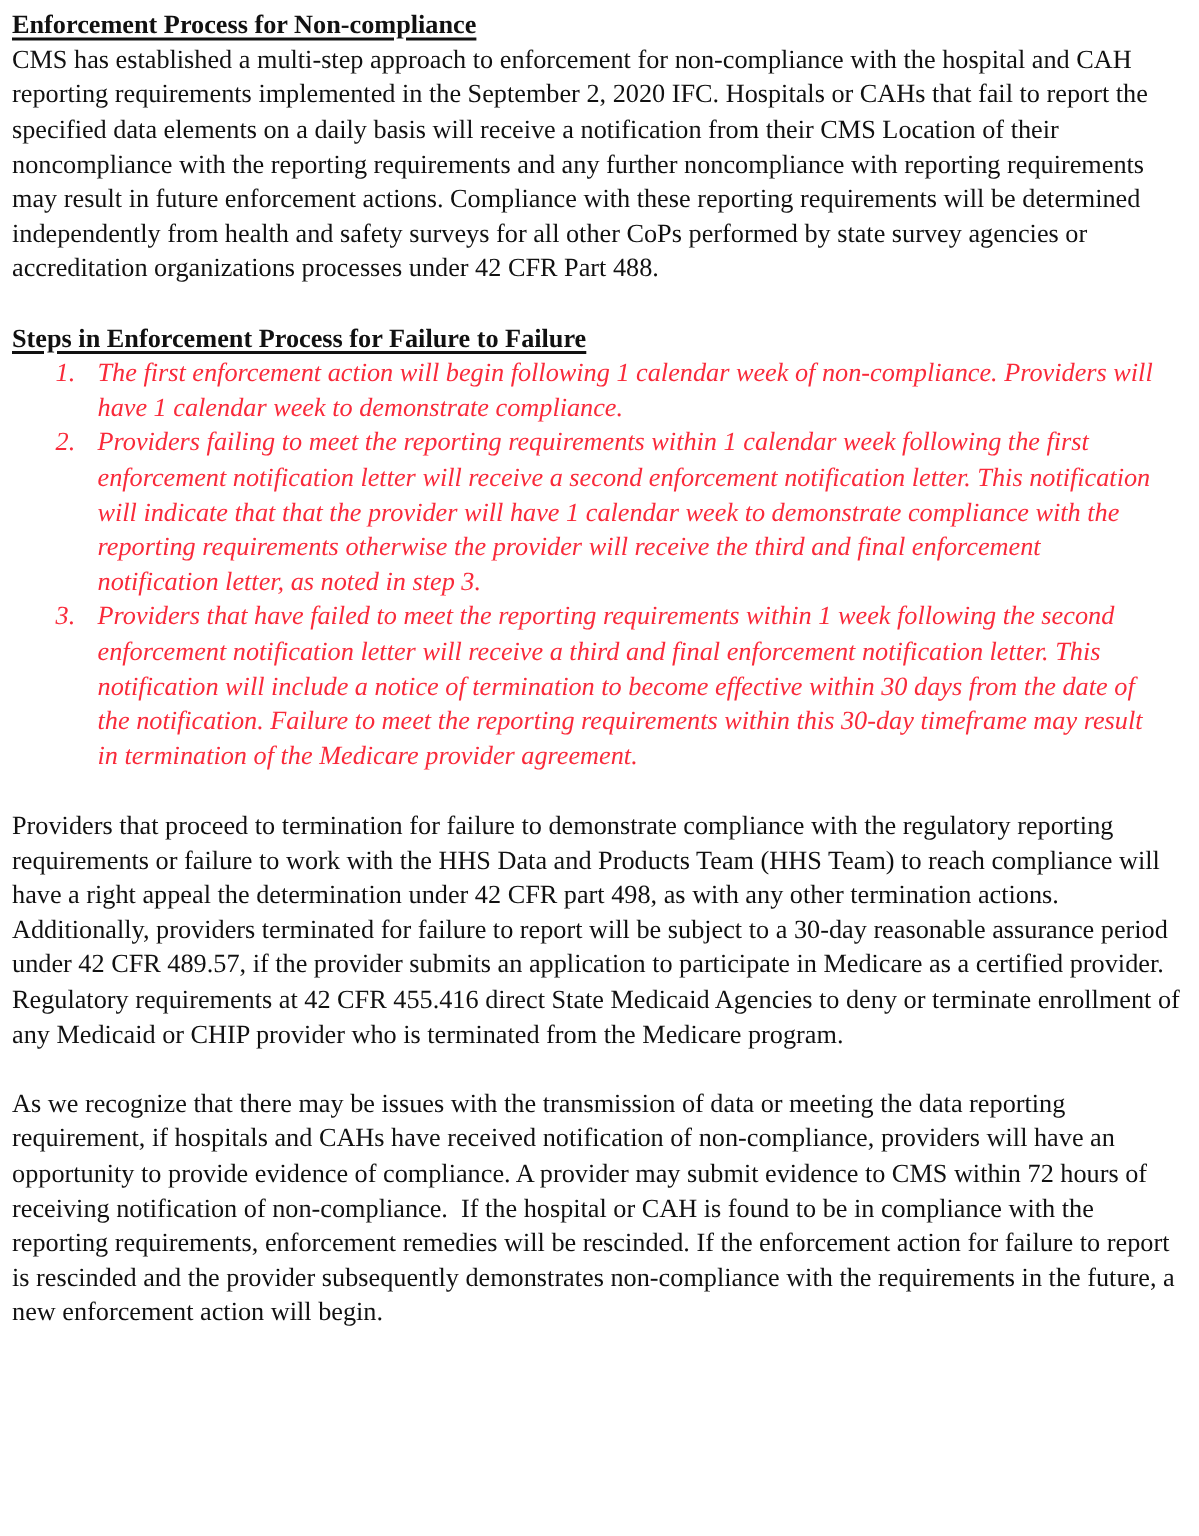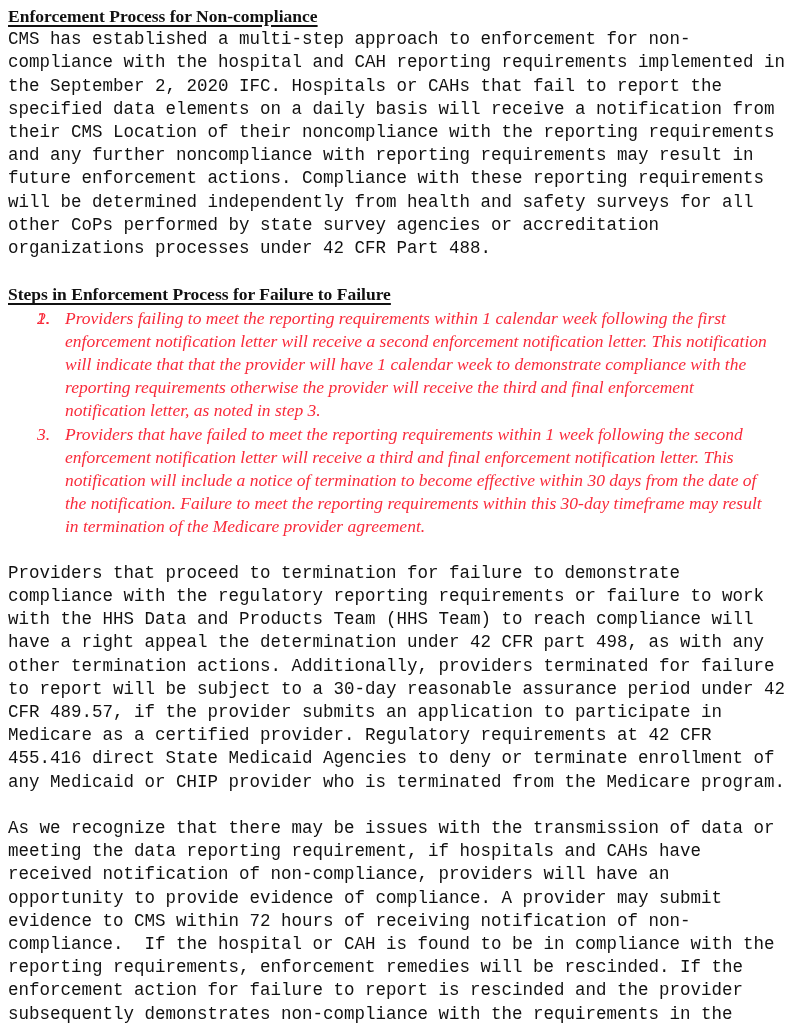--- a/index.html
+++ b/index.html
@@ -30,21 +30,20 @@
     text-decoration: underline;
     text-decoration-thickness: 2px;
     text-underline-offset: 3px;
     margin: 0;
     font-size: 17.5px;
     line-height: 23.2px;
   }
   .doc-para {
     margin: 0 0 23.2px 0;
     white-space: pre-wrap;
-    font-family: Liberation Mono, monospace;
   }
   .doc-para.no-gap {
     margin-bottom: 16px;
   }
   .enforcement-list {
     list-style: none;
     margin: 0 0 23.2px 0;
     padding: 0 14px 0 0;
     color: var(--list-red, #f92a3a);
     font-style: italic;
@@ -67,20 +66,21 @@
 
   <h2 class="doc-heading">Enforcement Process for Non-compliance</h2>
 
   <p class="doc-para">CMS has established a multi-step approach to enforcement for non-compliance with the hospital and CAH reporting requirements implemented in the September 2, 2020 IFC. Hospitals or CAHs that fail to report the specified data elements on a daily basis will receive a notification from their CMS Location of their noncompliance with the reporting requirements and any further noncompliance with reporting requirements may result in future enforcement actions. Compliance with these reporting requirements will be determined independently from health and safety surveys for all other CoPs performed by state survey agencies or accreditation organizations processes under 42 CFR Part 488.</p>
 
   <h2 class="doc-heading">Steps in Enforcement Process for Failure to Failure</h2>
 
   <ol class="enforcement-list">
     <li>
       <span class="list-marker">1.</span>
+      <span class="list-text">The first enforcement action will begin following 1 calendar week of non-compliance. Providers will have 1 calendar week to demonstrate compliance.</span>
     </li>
     <li>
       <span class="list-marker">2.</span>
       <span class="list-text">Providers failing to meet the reporting requirements within 1 calendar week following the first enforcement notification letter will receive a second enforcement notification letter. This notification will indicate that that the provider will have 1 calendar week to demonstrate compliance with the reporting requirements otherwise the provider will receive the third and final enforcement notification letter, as noted in step 3.</span>
     </li>
     <li>
       <span class="list-marker">3.</span>
       <span class="list-text">Providers that have failed to meet the reporting requirements within 1 week following the second enforcement notification letter will receive a third and final enforcement notification letter. This notification will include a notice of termination to become effective within 30 days from the date of the notification. Failure to meet the reporting requirements within this 30-day timeframe may result in termination of the Medicare provider agreement.</span>
     </li>
   </ol>

